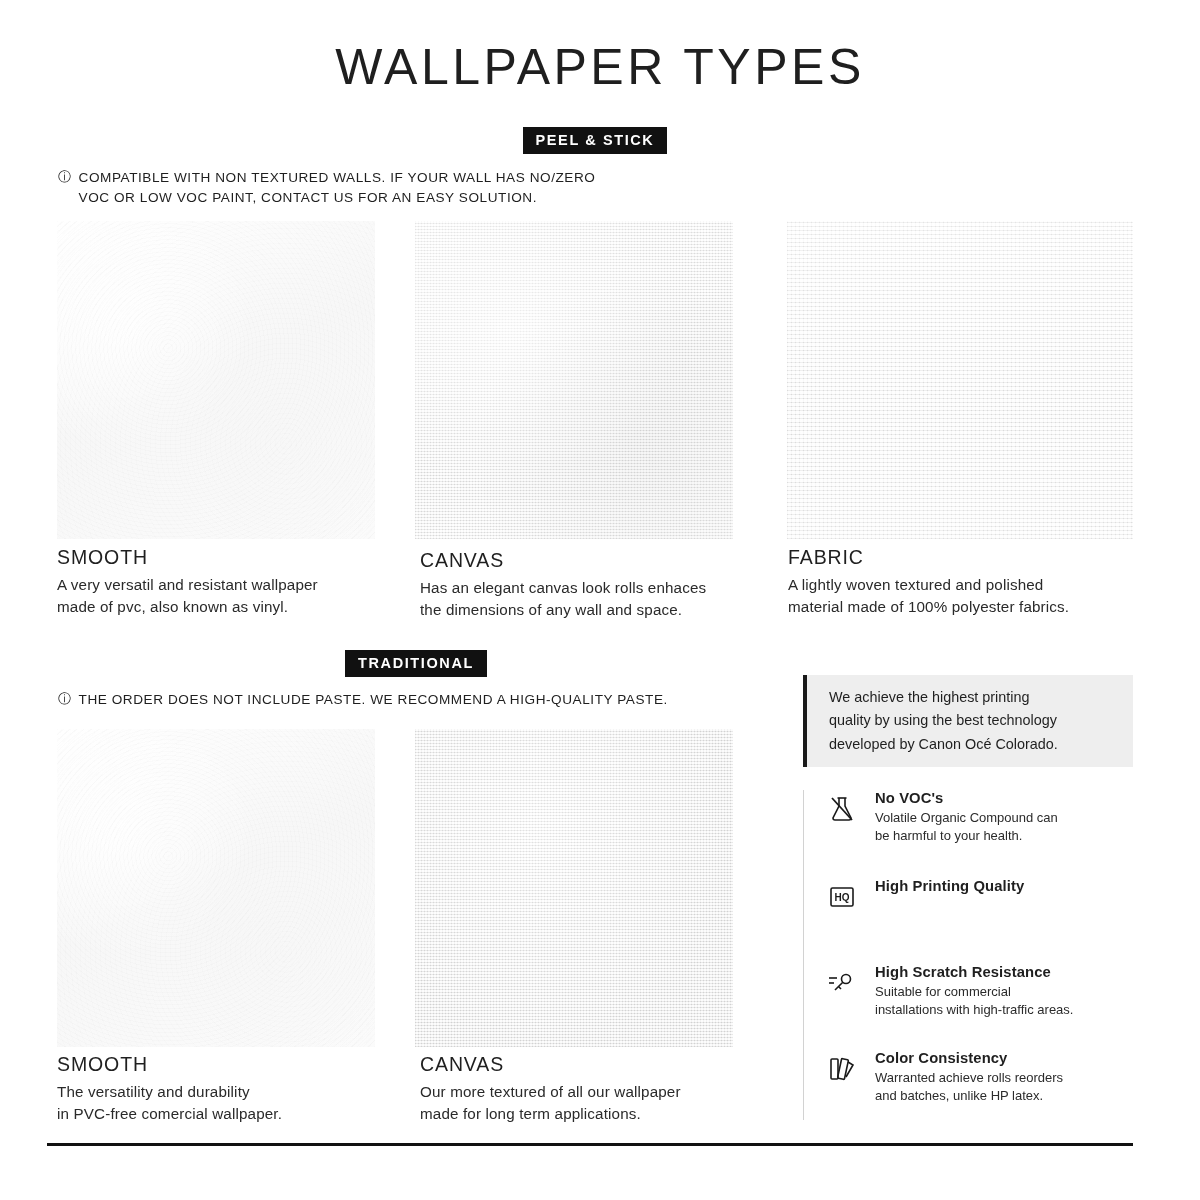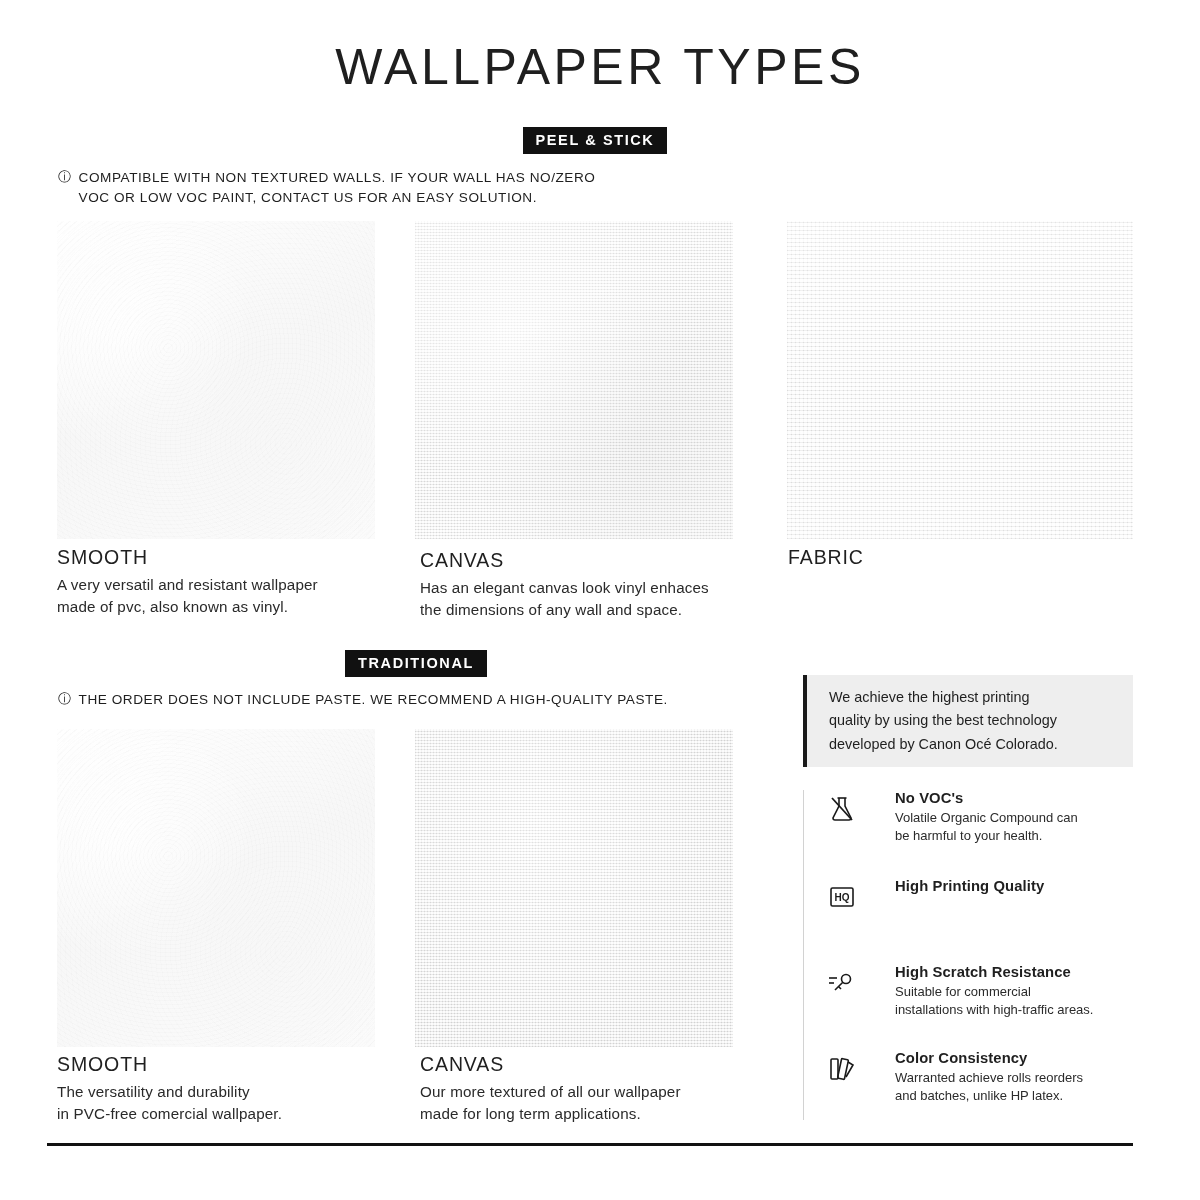--- a/index.html
+++ b/index.html
@@ -179,21 +179,21 @@
     align-items: flex-start;
   }
   .feature .fico {
     flex: 0 0 34px;
     height: 34px;
     display: flex;
     align-items: center;
     justify-content: center;
     margin-top: 2px;
   }
-  .feature .ftxt { flex: 1; margin-left: 20px; }
+  .feature .ftxt { flex: 1; }
   .feature .fh {
     font-size: 14.8px;
     font-weight: 700;
     color: #1f1f1f;
     margin-bottom: 3px;
     letter-spacing: 0.1px;
   }
   .feature .fd {
     font-size: 13px;
     line-height: 1.42;
@@ -234,25 +234,29 @@
   <div class="swatch sw-fabric" style="left:787px; top:221px; width:346px; height:318px;"></div>
 
   <div class="sw-title" style="left:57px; top:546px;">SMOOTH</div>
   <div class="sw-desc" style="left:57px; top:574px; width:340px;">
     <span>A very versatil and resistant wallpaper</span><br>
     <span>made of pvc, also known as vinyl.</span>
   </div>
 
   <div class="sw-title" style="left:420px; top:549px;">CANVAS</div>
   <div class="sw-desc" style="left:420px; top:577px; width:350px;">
-    <span>Has an elegant canvas look vinyl enhaces</span><br>
+    <span>Has an elegant canvas look rolls enhaces</span><br>
     <span>the dimensions of any wall and space.</span>
   </div>
 
   <div class="sw-title" style="left:788px; top:546px;">FABRIC</div>
+  <div class="sw-desc" style="left:788px; top:574px; width:350px;">
+    <span>A lightly woven textured and polished</span><br>
+    <span>material made of 100% polyester fabrics.</span>
+  </div>
 
   <div class="section-head" style="left:57px; top:650px; width:718px;flex-direction:column;">
     <div class="section-tag">TRADITIONAL</div>
     <div class="section-rule"></div>
   </div>
 
   <div class="note" style="left:58px; top:690px; width:720px;">
     <span class="ico">ⓘ</span>
     <span>THE ORDER DOES NOT INCLUDE PASTE. WE RECOMMEND A HIGH-QUALITY PASTE.</span>
   </div>

